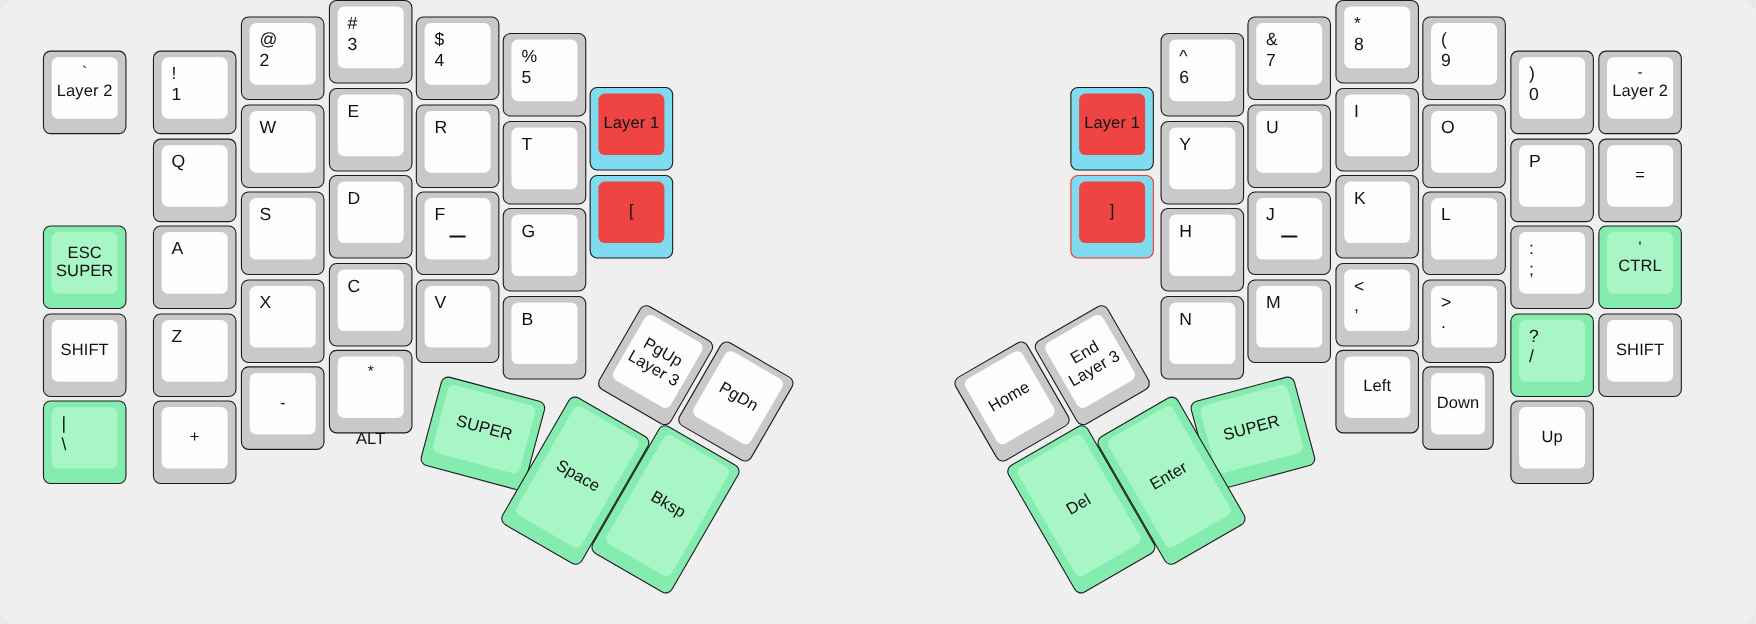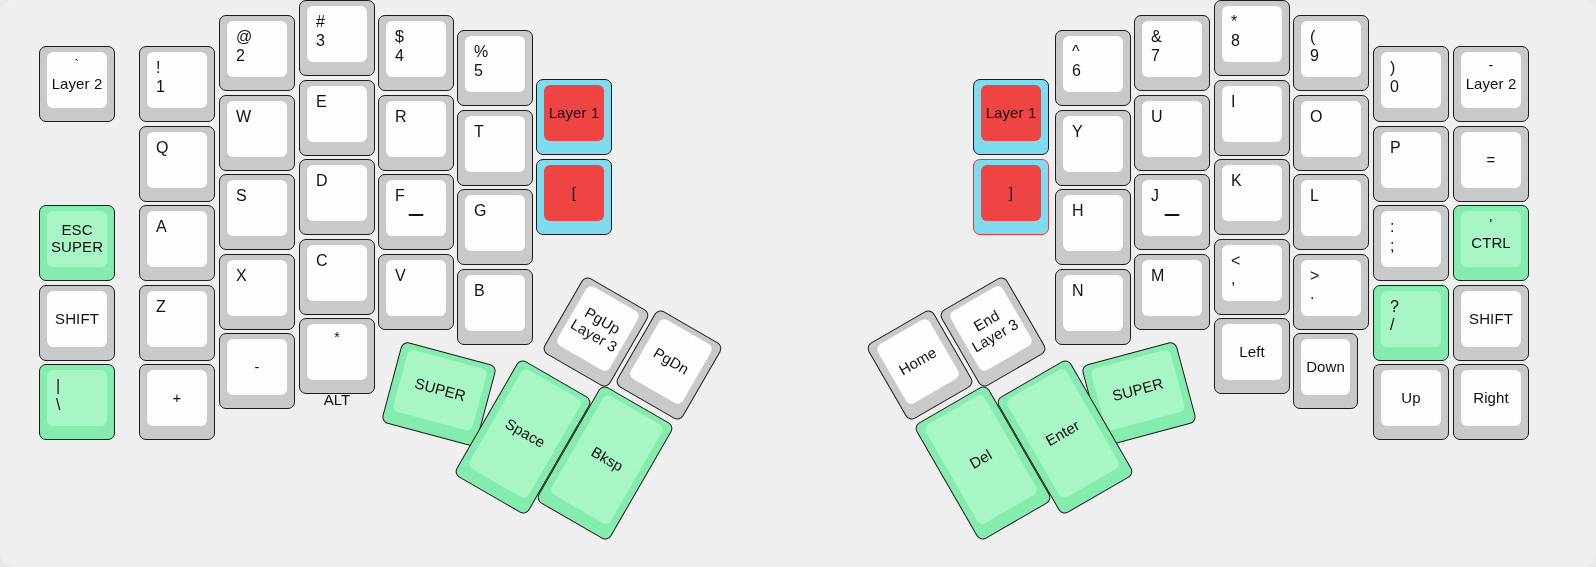--- a/index.html
+++ b/index.html
@@ -398,25 +398,20 @@
       <div class="top">
         <div class="lbl tc">'</div>
         <div class="lbl cc" style="top: 58%;">CTRL</div>
       </div>
     </div>
     <div class="key" style="left: 1453px; top: 284.5px; width: 76px; height: 76px;">
       <div class="top">
         <div class="lbl cc">SHIFT</div>
       </div>
     </div>
-    <div class="key" style="left: 1453px; top: 364px; width: 76px; height: 76px;">
-      <div class="top">
-        <div class="lbl cc">Right</div>
-      </div>
-    </div>
     <div class="key green" style="left: 1090px; top: 352px; width: 98px; height: 84px; transform: rotate(-15deg);">
       <div class="top">
         <div class="lbl cc">SUPER</div>
       </div>
     </div>
     <div class="key" style="left: 882px; top: 321px; width: 76px; height: 88px; transform: rotate(-30deg);">
       <div class="top">
         <div class="lbl cc">Home</div>
       </div>
     </div>

